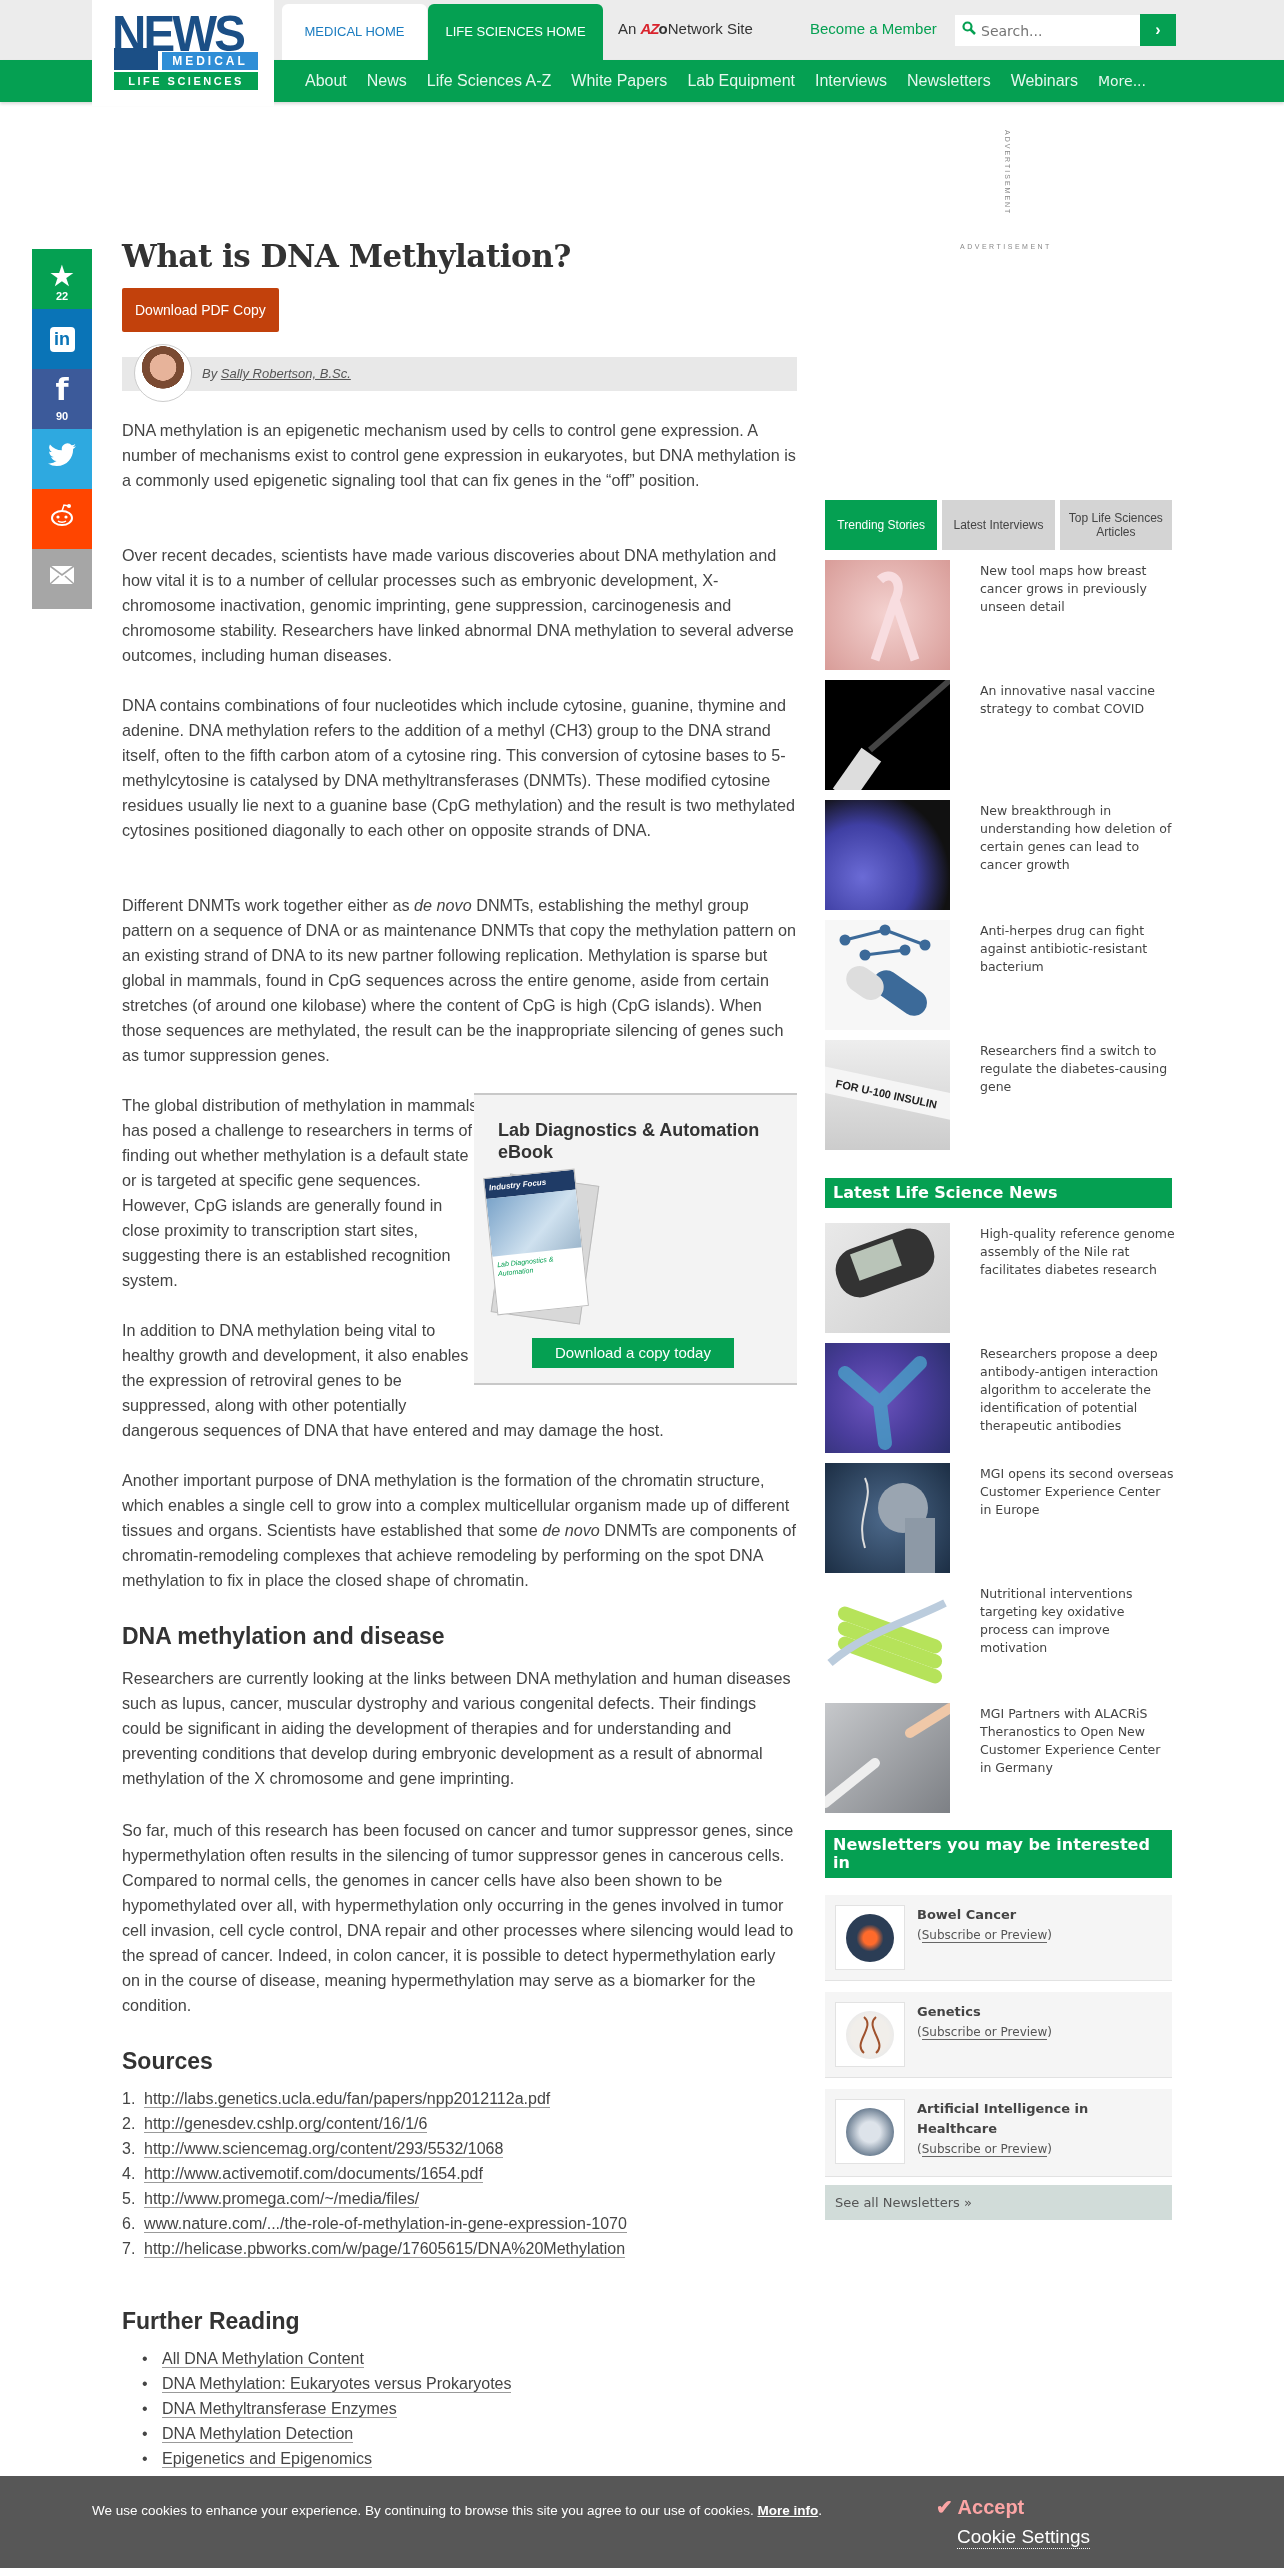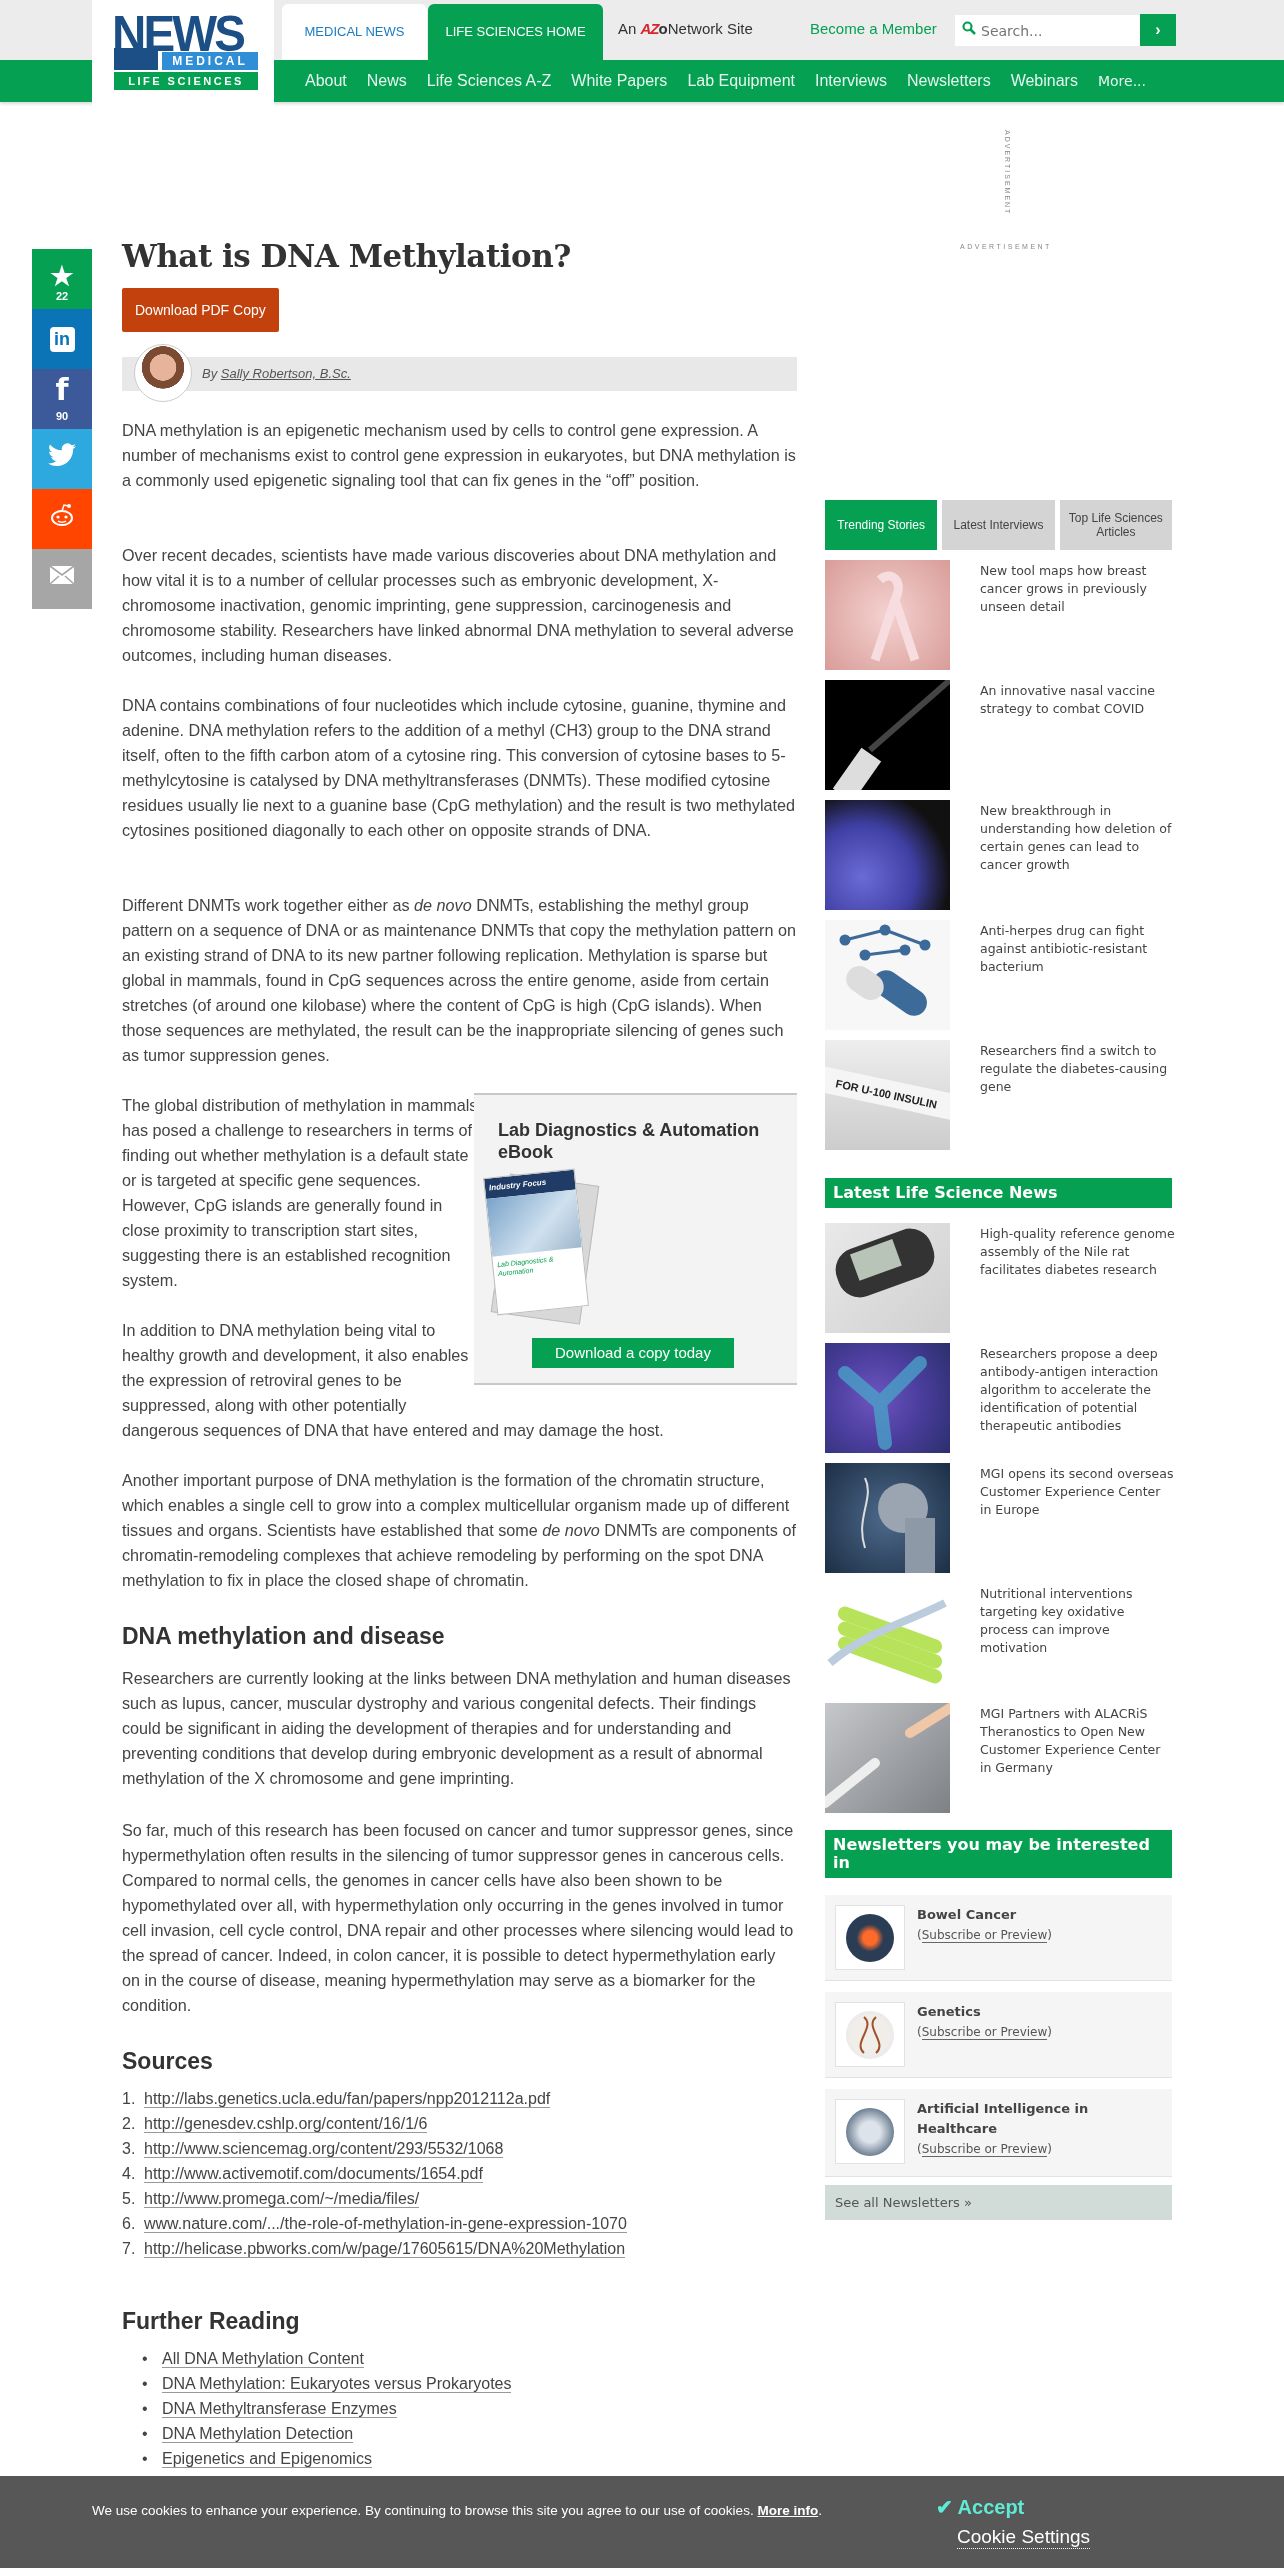--- a/index.html
+++ b/index.html
@@ -118,37 +118,37 @@
   .nl .ic .circ { position: absolute; left: 10px; top: 8px; width: 48px; height: 48px; border-radius: 50%; }
   .nl .name { position: absolute; left: 92px; top: 10px; width: 250px; font-family: "DejaVu Sans", sans-serif; font-weight: bold; font-size: 13px; color: #444; line-height: 20px; }
   .nl .sub { font-family: "DejaVu Sans", sans-serif; font-size: 12px; color: #555; font-weight: normal; }
   .nl .sub a { border-bottom: 1px solid #666; }
   .see-all { position: absolute; left: 825px; top: 2185px; width: 347px; height: 35px; background: #d1dcd9; color: #555; font-family: "DejaVu Sans", sans-serif; font-size: 13px; line-height: 35px; padding-left: 10px; }
 
   
   .cookie { position: absolute; left: 0; top: 2476px; width: 1284px; height: 92px; background: #575757; }
   .cookie-text { position: absolute; left: 92px; top: 27px; color: #fff; font-size: 13.5px; }
   .cookie-text .more { font-weight: bold; text-decoration: underline; }
-  .accept { position: absolute; left: 936px; top: 19px; color: #5eead4; font-size: 20px; font-weight: bold; }
+  .accept { position: absolute; left: 936px; top: 19px; color: #fca5a5; font-size: 20px; font-weight: bold; }
   .cookie-settings { position: absolute; left: 957px; top: 50px; color: #fff; font-size: 19px; border-bottom: 1px dotted #fff; }
 </style>
 </head>
 <body>
 
 <div class="topbar"></div>
 <div class="navbar"></div>
 
 <a class="logo-box">
   <div class="logo-n-bar"></div>
   <div class="logo-news">NEWS</div>
   <div class="logo-medical">MEDICAL</div>
   <div class="logo-life">LIFE SCIENCES</div>
 </a>
 
-<a class="tab-med">MEDICAL NEWS</a>
+<a class="tab-med">MEDICAL HOME</a>
 <a class="tab-life">LIFE SCIENCES HOME</a>
 
 <div class="azo">
   <span>An</span>
   <span class="az">AZ</span><span class="o">o</span><span>Network  Site</span>
 </div>
 
 <a class="member">Become a Member</a>
 
 <div class="search">

